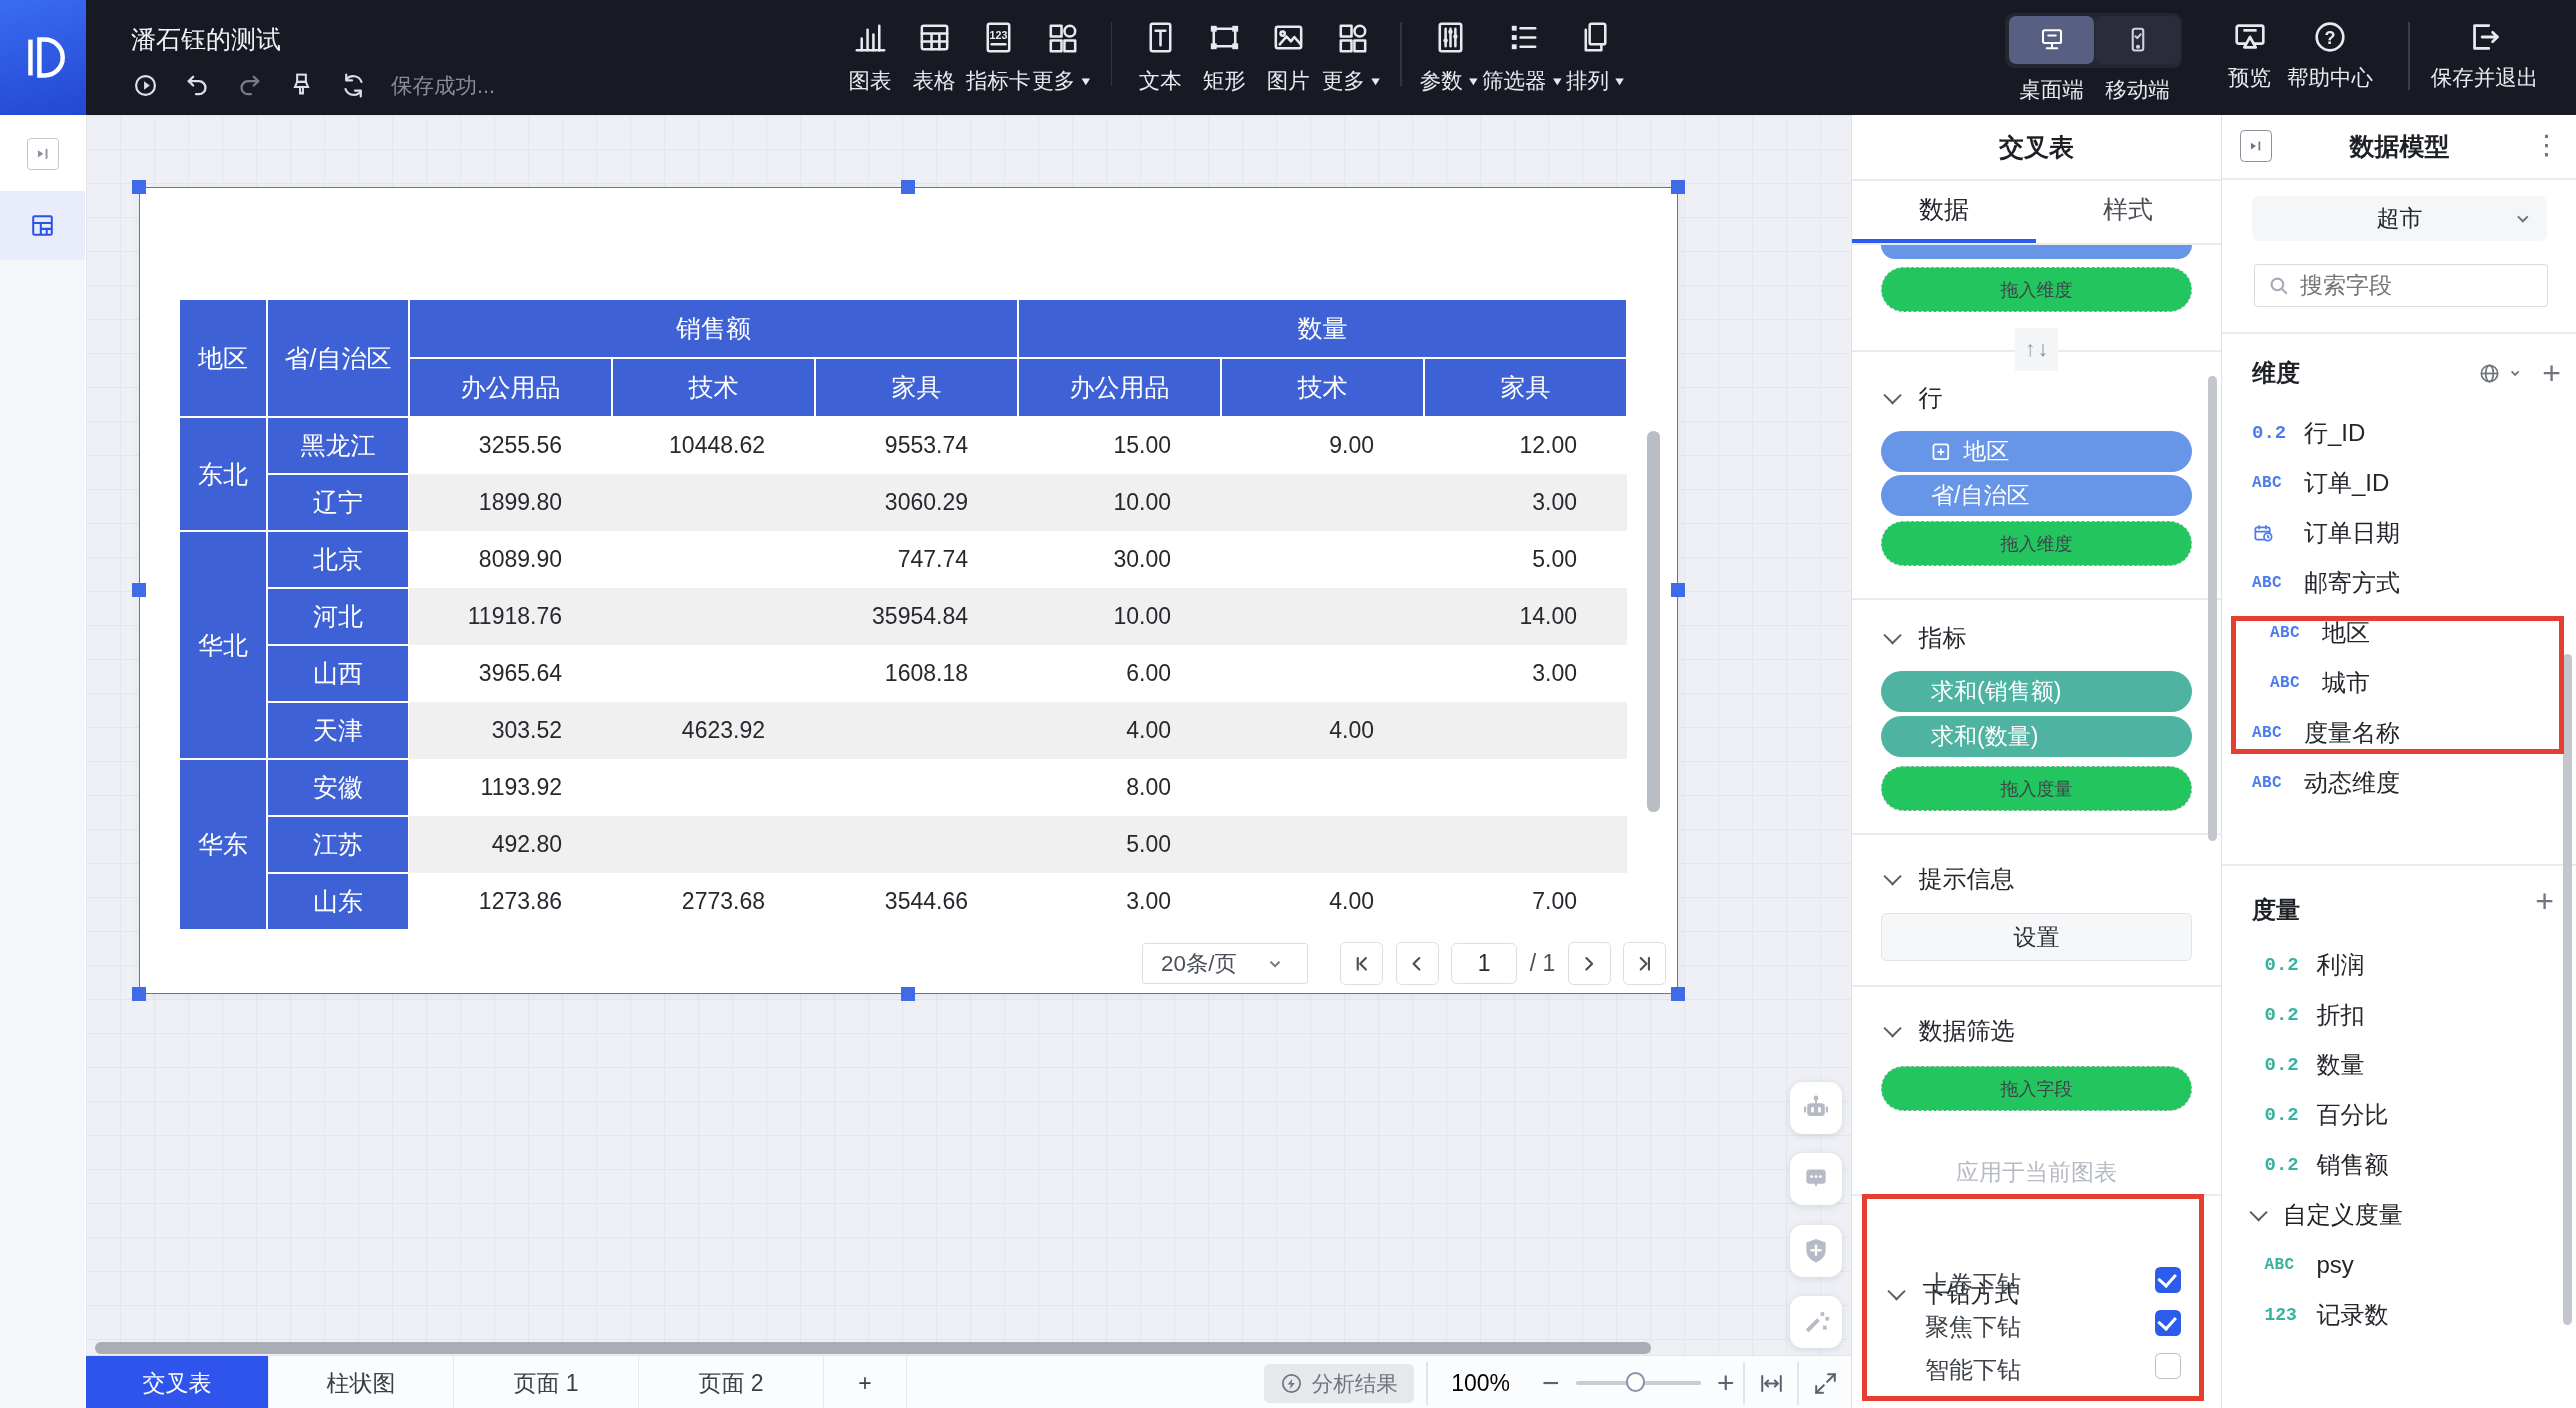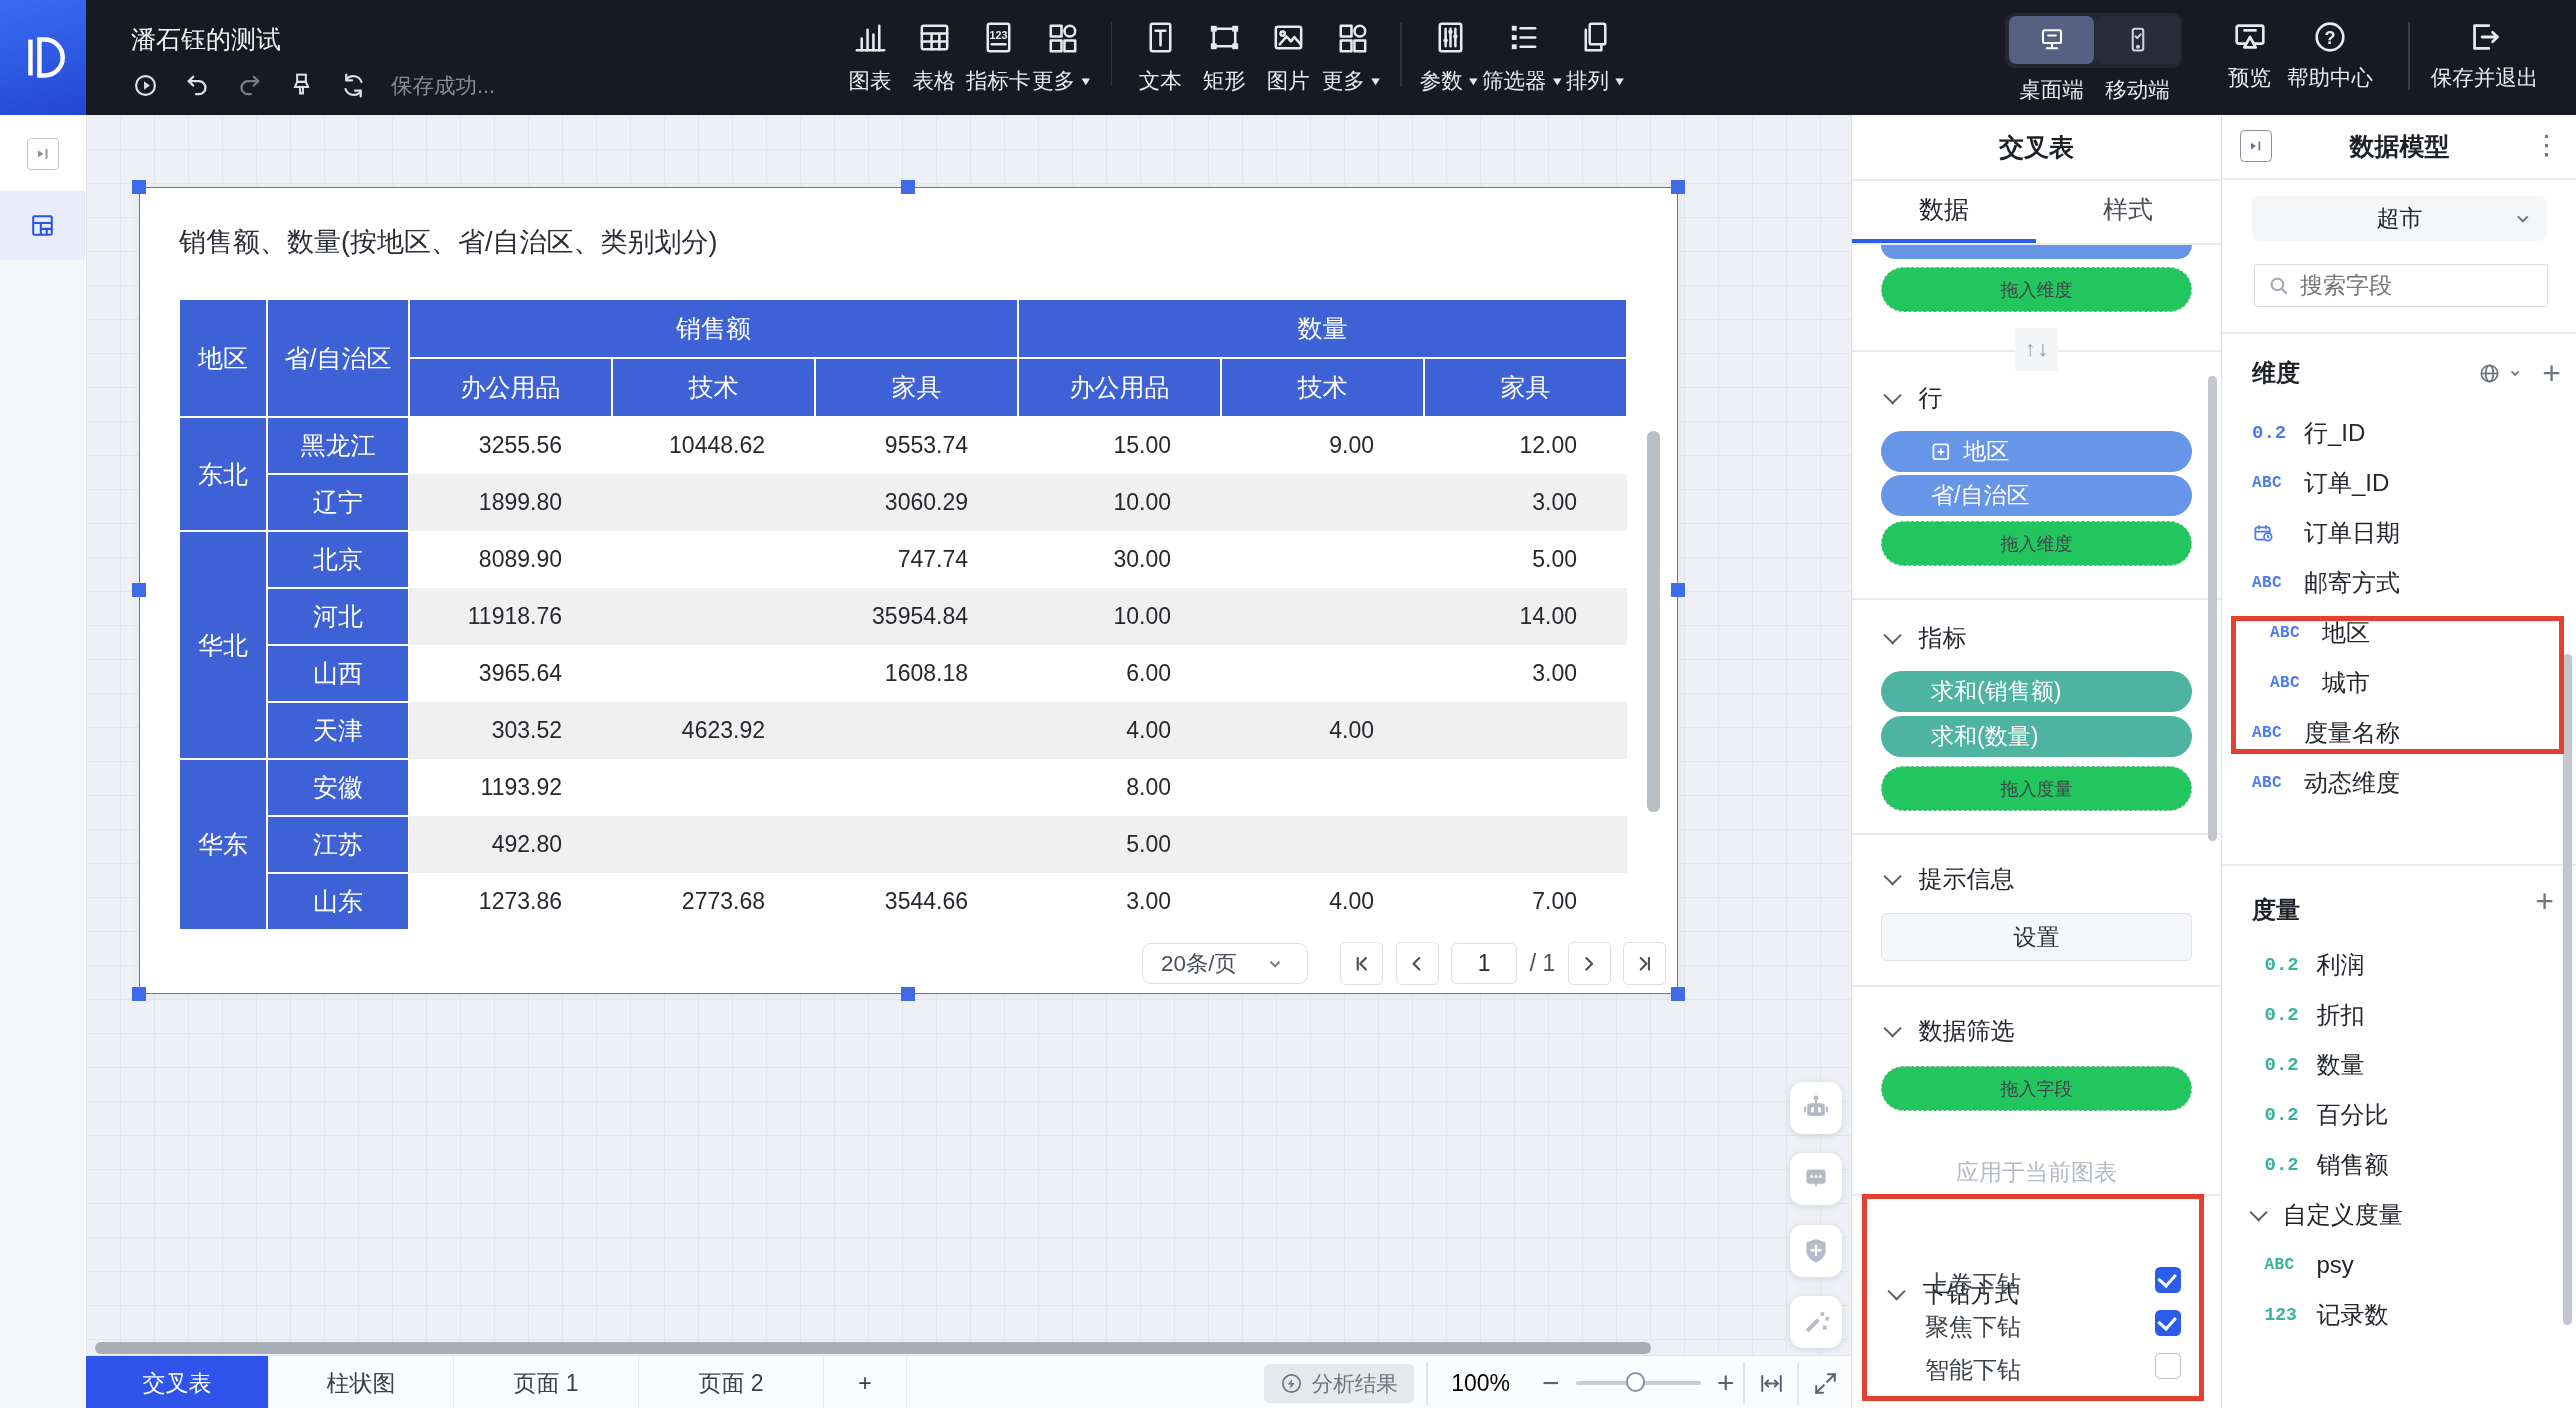--- a/index.html
+++ b/index.html
@@ -37,21 +37,21 @@
   #xtable{position:absolute;left:39px;top:111px;border-collapse:separate;border-spacing:0;table-layout:fixed;}
   #xtable th,#xtable td{padding:0;font-weight:normal;}
   .bluecell{background:#3e62d6;color:#fff;text-align:center;font-size:25px;border:1.8px solid #fff;}
   .numcell{font-size:23px;color:#26282e;text-align:right;padding-right:50px !important;}
   tr.zeb td.numcell{background:#f0f0f1;}
   .h1{height:59px;} .h2{height:59px;} .br{height:57px;}
   #tbl-scroll{position:absolute;left:1507px;top:243px;width:12.5px;height:381px;border-radius:6.3px;background:#b9bdc4;}
   
   #pager{position:absolute;right:10.7px;top:755px;height:41px;display:flex;align-items:center;gap:12.5px;color:#4b4f57;}
   .pg-btn{width:41px;height:41px;border:1.8px solid #dcdee3;border-radius:5.4px;background:#fff;display:flex;align-items:center;justify-content:center;}
-  #pg-size{width:166px;height:41px;border:1.8px solid #dcdee3;border-radius:9px;background:#fff;display:flex;align-items:center;
+  #pg-size{width:166px;height:41px;border:1.8px solid #dcdee3;border-radius:3px;background:#fff;display:flex;align-items:center;
     justify-content:space-between;padding:0 23px 0 18px;font-size:22.4px;box-sizing:border-box;margin-right:19.7px;}
   #pg-input{width:66px;height:41px;border:1.8px solid #dcdee3;border-radius:5.4px;text-align:center;font-size:23px;color:#26282e;box-sizing:border-box;font-family:inherit;}
   #pg-total{font-size:23px;}
   
   .float-btn{position:absolute;left:1704px;width:52px;height:52px;background:#fff;border-radius:12.5px;
      box-shadow:0 1.8px 7.2px rgba(60,70,100,.14);display:flex;align-items:center;justify-content:center;color:#b6bac6;}
   #cv-vscroll{position:absolute;left:1766px;top:949px;width:11.6px;height:163px;background:#a9adb4;border-radius:6.3px;}
   #cv-hscroll{position:absolute;left:9px;top:1227px;width:1556px;height:11.6px;background:#a9adb4;border-radius:6.3px;}
   
   .panel{top:115px;height:1294px;background:#fff;}
@@ -330,21 +330,20 @@
     <div id="side-sel">
       <svg width="27" height="27" viewBox="0 0 32 32" stroke="#2b52e8" stroke-width="2.4" fill="none">
           <rect x="5" y="5" width="22" height="22" rx="1.5"></rect>
           <path d="M5 13 h22 M14 13 v14 M14 20 h13 M21 20 v7"></path>
         </svg>
     </div>
   </div>
 
   <div id="canvas" class="abs">
     <div id="card">
-      <div id="card-title">销售额、数量(按地区、省/自治区、类别划分)</div>
       <table id="xtable">
         <colgroup>
             <col style="width:88px">
             <col style="width:142px">
             <col style="width:203px">
             <col style="width:203px">
             <col style="width:203px">
             <col style="width:203px">
             <col style="width:203px">
             <col style="width:203px">

